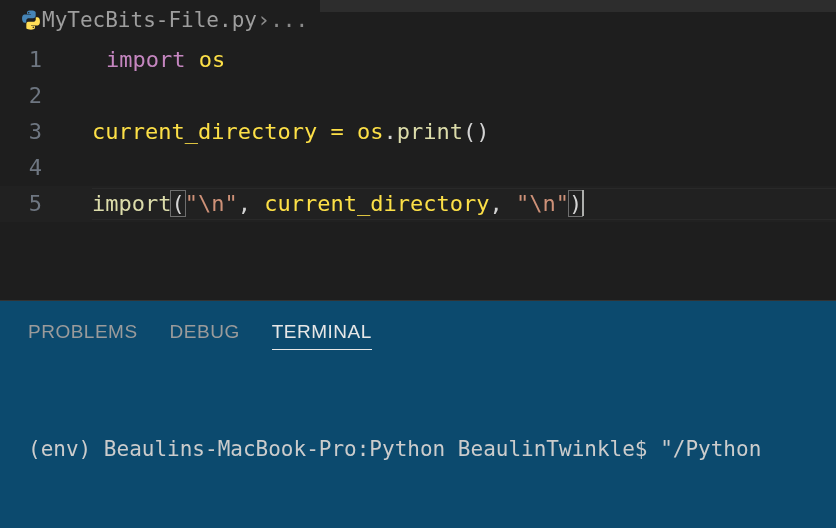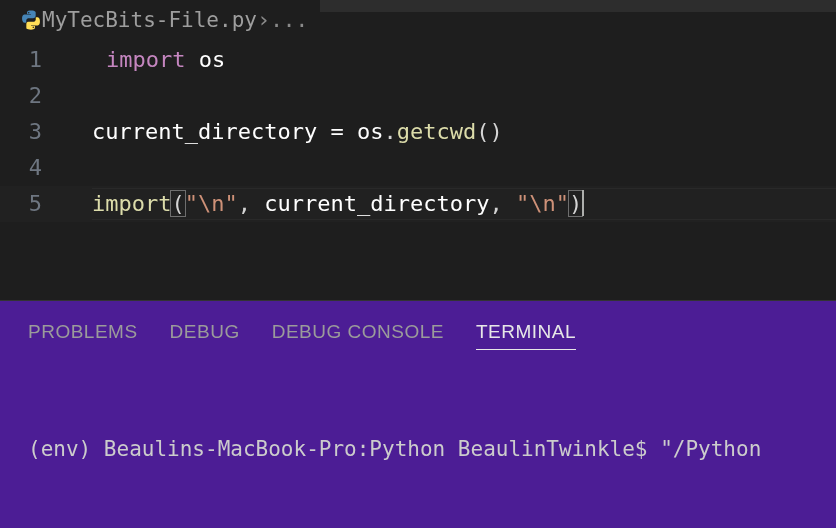--- a/index.html
+++ b/index.html
@@ -55,21 +55,21 @@
     text-align: right;
     padding-right: 28px;
     color: #6e7681;
     user-select: none;
     flex-shrink: 0;
   }
   .code {
     padding-left: 22px;
     white-space: pre;
   }
-  .tok-default { color: #ffffff; text-align: right; }
+  .tok-default { color: #fde047; text-align: right; }
   .tok-func { color: #dcdcaa; }
   .tok-funcimport { color: #c586c0; margin-left: 14px; }
   .tok-string { color: #ce9178; }
   .tok-paren { color: #d4d4d4; }
   .tok-punct { color: #d4d4d4; }
   .bracket-hl {
     border: 1px solid #6e6e6e;
     margin: -1px;
   }
   .cursor {
@@ -93,21 +93,21 @@
     bottom: 2px;
     border-top: 1px solid rgba(255,255,255,0.04);
     border-bottom: 1px solid rgba(255,255,255,0.04);
   }
   .panel {
     position: absolute;
     top: 300px;
     left: 0;
     right: 0;
     bottom: 0;
-    background: #4c1d95;
+    background: #0c4a6e;
     border-top: 1px solid #333;
   }
   .panel-tabs {
     display: flex;
     gap: 32px;
     padding: 20px 28px 8px 28px;
     font-size: 19px;
     color: #9b9b9b;
     font-family: -apple-system, "Segoe UI", sans-serif;
     letter-spacing: 0.5px;
@@ -153,40 +153,39 @@
     <div class="code"><span class="tok-funcimport">import</span><span class="tok-default"> os</span></div>
   </div>
 
   <div class="line">
     <div class="gutter">2</div>
     <div class="code"></div>
   </div>
 
   <div class="line">
     <div class="gutter">3</div>
-    <div class="code"><span class="tok-default">current_directory </span><span class="tok-default">=</span><span class="tok-default"> os</span><span class="tok-punct">.</span><span class="tok-func">getcwd</span><span class="tok-paren">(</span><span class="tok-paren">)</span></div>
+    <div class="code"><span class="tok-default">current_directory </span><span class="tok-default">=</span><span class="tok-default"> os</span><span class="tok-punct">.</span><span class="tok-func">print</span><span class="tok-paren">(</span><span class="tok-paren">)</span></div>
   </div>
 
   <div class="line">
     <div class="gutter">4</div>
     <div class="code"></div>
   </div>
 
   <div class="line current">
     <div class="gutter">5</div>
     <div class="code"><span class="tok-func">import</span><span class="tok-paren bracket-hl">(</span><span class="tok-string">"\n"</span><span class="tok-punct">, </span><span class="tok-default">current_directory</span><span class="tok-punct">, </span><span class="tok-string">"\n"</span><span class="tok-paren bracket-hl">)</span><span class="cursor"></span></div>
   </div>
 
 </div>
 
 <div class="panel">
   <div class="panel-tabs">
     <div class="panel-tab">PROBLEMS</div>
     <div class="panel-tab">DEBUG</div>
-    <div class="panel-tab">DEBUG CONSOLE</div>
     <div class="panel-tab active">TERMINAL</div>
   </div>
   <div class="terminal-content">
     <div>(env) Beaulins-MacBook-Pro:Python BeaulinTwinkle$ "/Python</div>
     
     
     
   </div>
 </div>
 

